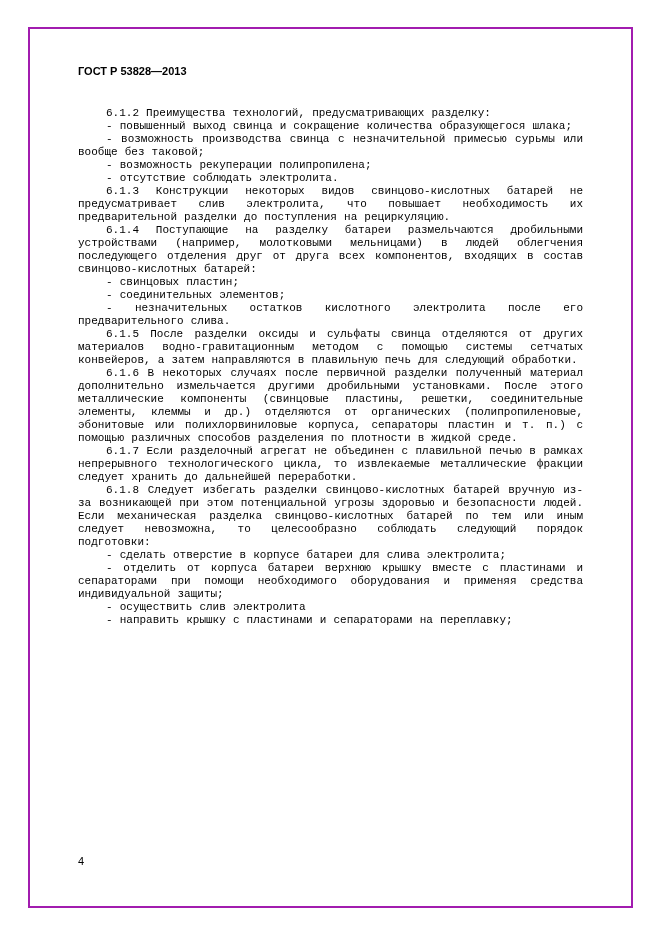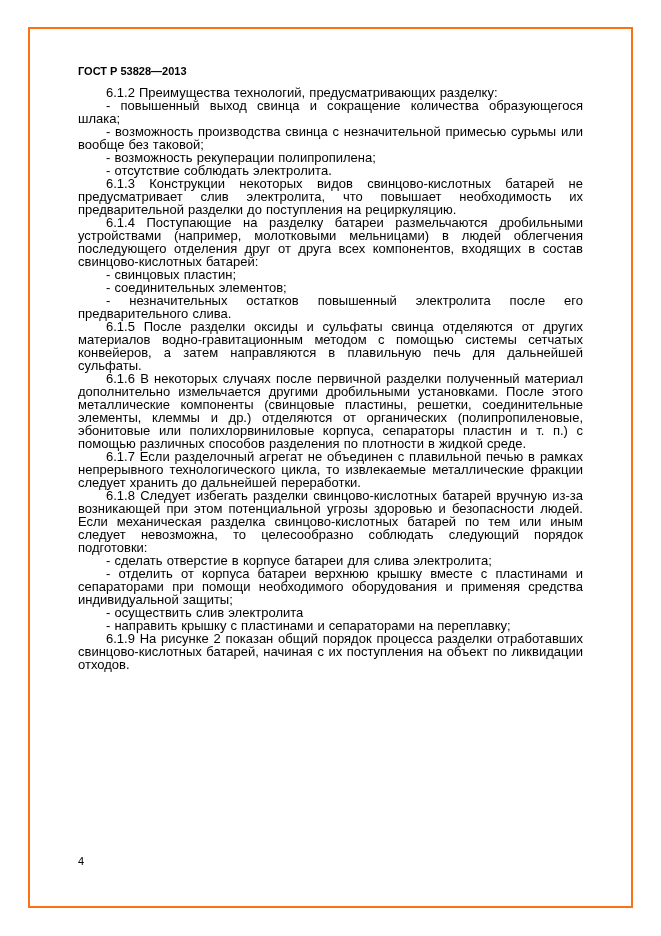--- a/index.html
+++ b/index.html
@@ -13,37 +13,38 @@
       background: #ffffff;
       overflow: hidden;
     }
 
     .frame {
       position: absolute;
       left: 28px;
       top: 27px;
       right: 28px;
       bottom: 28px;
-      border: 2px solid #f97316;
+      border: 2px solid #a21caf;
       background: #ffffff;
       padding: 36px 48px 0 48px;
     }
 
     .doc-header {
       font-size: 11px;
       font-weight: bold;
       line-height: 13px;
       color: #000;
     }
 
     .doc-body {
-      margin-top: 8px;
-      font-size: 13px;
+      margin-top: 29px;
+      font-size: 11px;
       line-height: 13px;
       color: #000;
+      font-family: Liberation Mono, monospace;
     }
 
     .para {
       text-align: justify;
       text-indent: 28px;
       margin: 0;
       word-spacing: 0.5px;
     }
 
     .page-number {
@@ -66,28 +67,27 @@
     <div class="doc-body">
       <p class="para">6.1.2 Преимущества технологий, предусматривающих разделку:</p>
       <p class="para">- повышенный выход свинца и сокращение количества образующегося шлака;</p>
       <p class="para">- возможность производства свинца с незначительной примесью сурьмы или вообще без таковой;</p>
       <p class="para">- возможность рекуперации полипропилена;</p>
       <p class="para">- отсутствие соблюдать электролита.</p>
       <p class="para">6.1.3 Конструкции некоторых видов свинцово-кислотных батарей не предусматривает слив электролита, что повышает необходимость их предварительной разделки до поступления на рециркуляцию.</p>
       <p class="para">6.1.4 Поступающие на разделку батареи размельчаются дробильными устройствами (например, молотковыми мельницами) в людей облегчения последующего отделения друг от друга всех компонентов, входящих в состав свинцово-кислотных батарей:</p>
       <p class="para">- свинцовых пластин;</p>
       <p class="para">- соединительных элементов;</p>
-      <p class="para">- незначительных остатков повышенный электролита после его предварительного слива.</p>
-      <p class="para">6.1.5 После разделки оксиды и сульфаты свинца отделяются от других материалов водно-гравитационным методом с помощью системы сетчатых конвейеров, а затем направляются в плавильную печь для дальнейшей сульфаты.</p>
+      <p class="para">- незначительных остатков кислотного электролита после его предварительного слива.</p>
+      <p class="para">6.1.5 После разделки оксиды и сульфаты свинца отделяются от других материалов водно-гравитационным методом с помощью системы сетчатых конвейеров, а затем направляются в плавильную печь для следующий обработки.</p>
       <p class="para">6.1.6 В некоторых случаях после первичной разделки полученный материал дополнительно измельчается другими дробильными установками. После этого металлические компоненты (свинцовые пластины, решетки, соединительные элементы, клеммы и др.) отделяются от органических (полипропиленовые, эбонитовые или полихлорвиниловые корпуса, сепараторы пластин и т. п.) с помощью различных способов разделения по плотности в жидкой среде.</p>
       <p class="para">6.1.7 Если разделочный агрегат не объединен с плавильной печью в рамках непрерывного технологического цикла, то извлекаемые металлические фракции следует хранить до дальнейшей переработки.</p>
       <p class="para">6.1.8 Следует избегать разделки свинцово-кислотных батарей вручную из-за возникающей при этом потенциальной угрозы здоровью и безопасности людей. Если механическая разделка свинцово-кислотных батарей по тем или иным следует невозможна, то целесообразно соблюдать следующий порядок подготовки:</p>
       <p class="para">- сделать отверстие в корпусе батареи для слива электролита;</p>
       <p class="para">- отделить от корпуса батареи верхнюю крышку вместе с пластинами и сепараторами при помощи необходимого оборудования и применяя средства индивидуальной защиты;</p>
       <p class="para">- осуществить слив электролита</p>
       <p class="para">- направить крышку с пластинами и сепараторами на переплавку;</p>
-      <p class="para">6.1.9 На рисунке 2 показан общий порядок процесса разделки отработавших свинцово-кислотных батарей, начиная с их поступления на объект по ликвидации отходов.</p>
     </div>
 
     <div class="page-number">4</div>
 
   </div>
 </div>
 
 </body></html>

